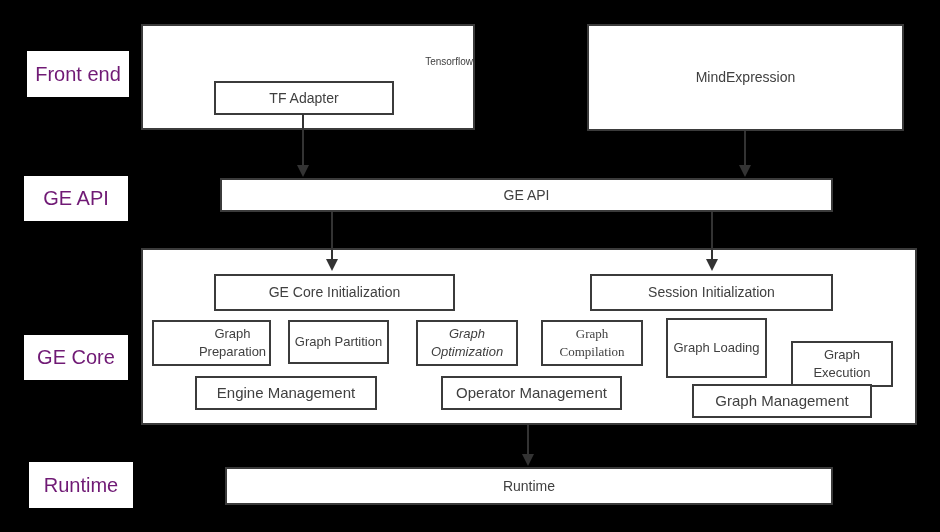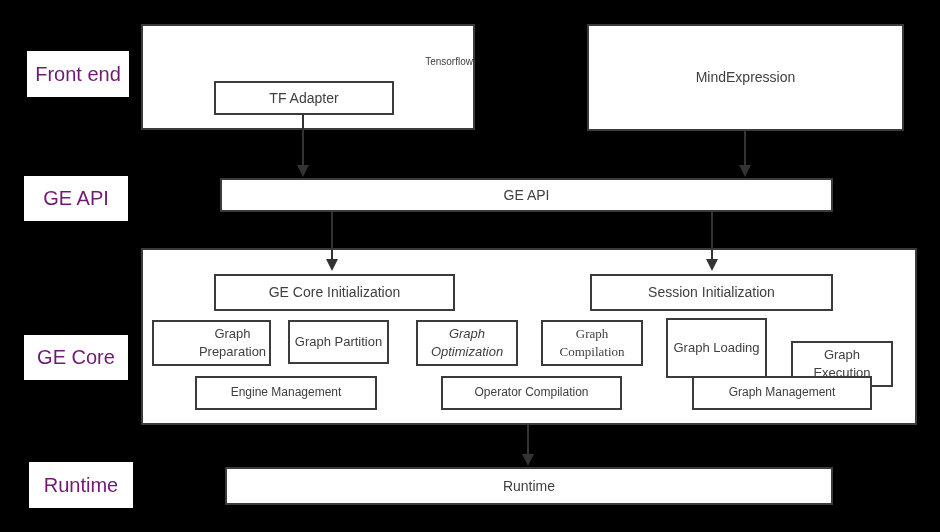--- a/index.html
+++ b/index.html
@@ -14,21 +14,21 @@
     text-align:center; color:#404040; font-size:14px; line-height:1.3;
   }
   .side-label {
     position:absolute; background:#ffffff; box-sizing:border-box;
     display:flex; align-items:center; justify-content:center;
     color:#701a75; font-size:20px;
   }
   .tf-box { display:block; }
   .tf-title { position:absolute; left:0; right:0; top:29px; text-align:right; font-size:10px;padding-left:41px; }
   .stage { font-size:13px; line-height:1.4; padding:2px; }
-  .mgr { font-size:12px; }
+  .mgr { font-size:15px; }
   .bar { font-size:14px; }
   .arrow { position:absolute; width:14px; }
   .arrow .line {
     position:absolute; left:50%; top:0; bottom:11px;
     width:2px; margin-left:-1px; background:#333333;
   }
   .arrow .head {
     position:absolute; left:50%; bottom:0; margin-left:-6px;
     width:0; height:0;
     border-left:6px solid transparent; border-right:6px solid transparent;
@@ -60,22 +60,22 @@
     <div class="box" style="left:447px; top:24px; width:243px; height:37px;">Session Initialization</div>
 
     <div class="box stage" style="left:9px; top:70px; width:119px; height:46px;padding-left:44px;">Graph Preparation</div>
     <div class="box stage" style="left:145px; top:70px; width:101px; height:44px;">Graph Partition</div>
     <div class="box stage" style="left:273px; top:70px; width:102px; height:46px;font-style:italic;">Graph Optimization</div>
     <div class="box stage" style="left:398px; top:70px; width:102px; height:46px;font-family:Liberation Serif, serif;">Graph Compilation</div>
     <div class="box stage" style="left:523px; top:68px; width:101px; height:60px;">Graph Loading</div>
     <div class="box stage" style="left:648px; top:67px; width:102px; height:46px;margin-top:24px;">Graph Execution</div>
 
     <div class="box mgr" style="left:52px; top:126px; width:182px; height:34px;">Engine Management</div>
-    <div class="box mgr" style="left:298px; top:126px; width:181px; height:34px;">Operator Compilation</div>
-    <div class="box mgr" style="left:549px; top:126px; width:180px; height:34px;">Graph Management</div>
+    <div class="box mgr" style="left:298px; top:126px; width:181px; height:34px;">Operator Management</div>
+    <div class="box mgr" style="left:549px; top:134px; width:180px; height:34px;">Graph Management</div>
   </div>
 
   <div class="box bar" style="left:225px; top:467px; width:608px; height:38px;">Runtime</div>
 
   <div class="arrow" style="left:296px; top:114px; height:63px;">
     <div class="line"></div>
       <div class="head"></div>
   </div>
   <div class="arrow" style="left:738px; top:131px; height:46px;">
     <div class="line"></div>

